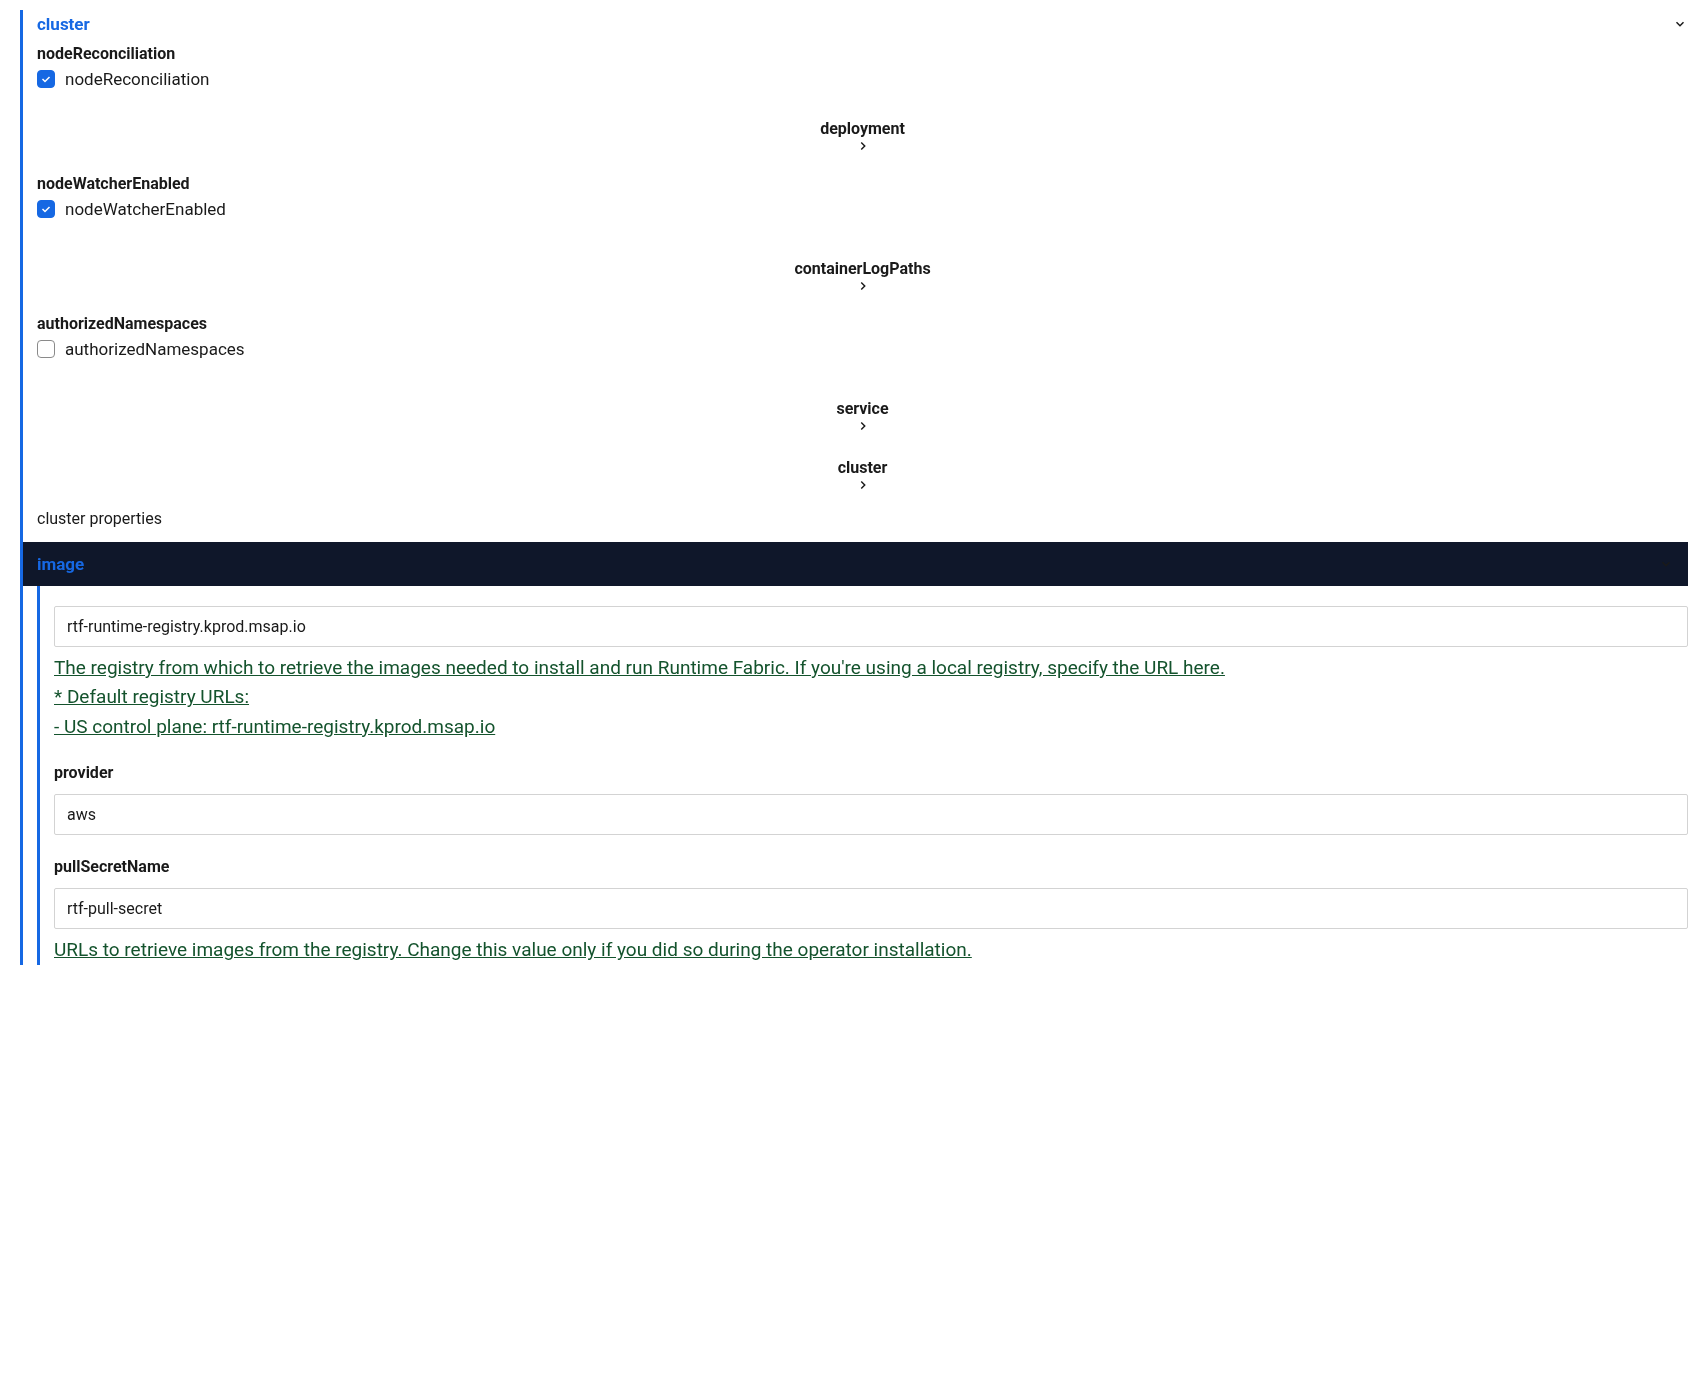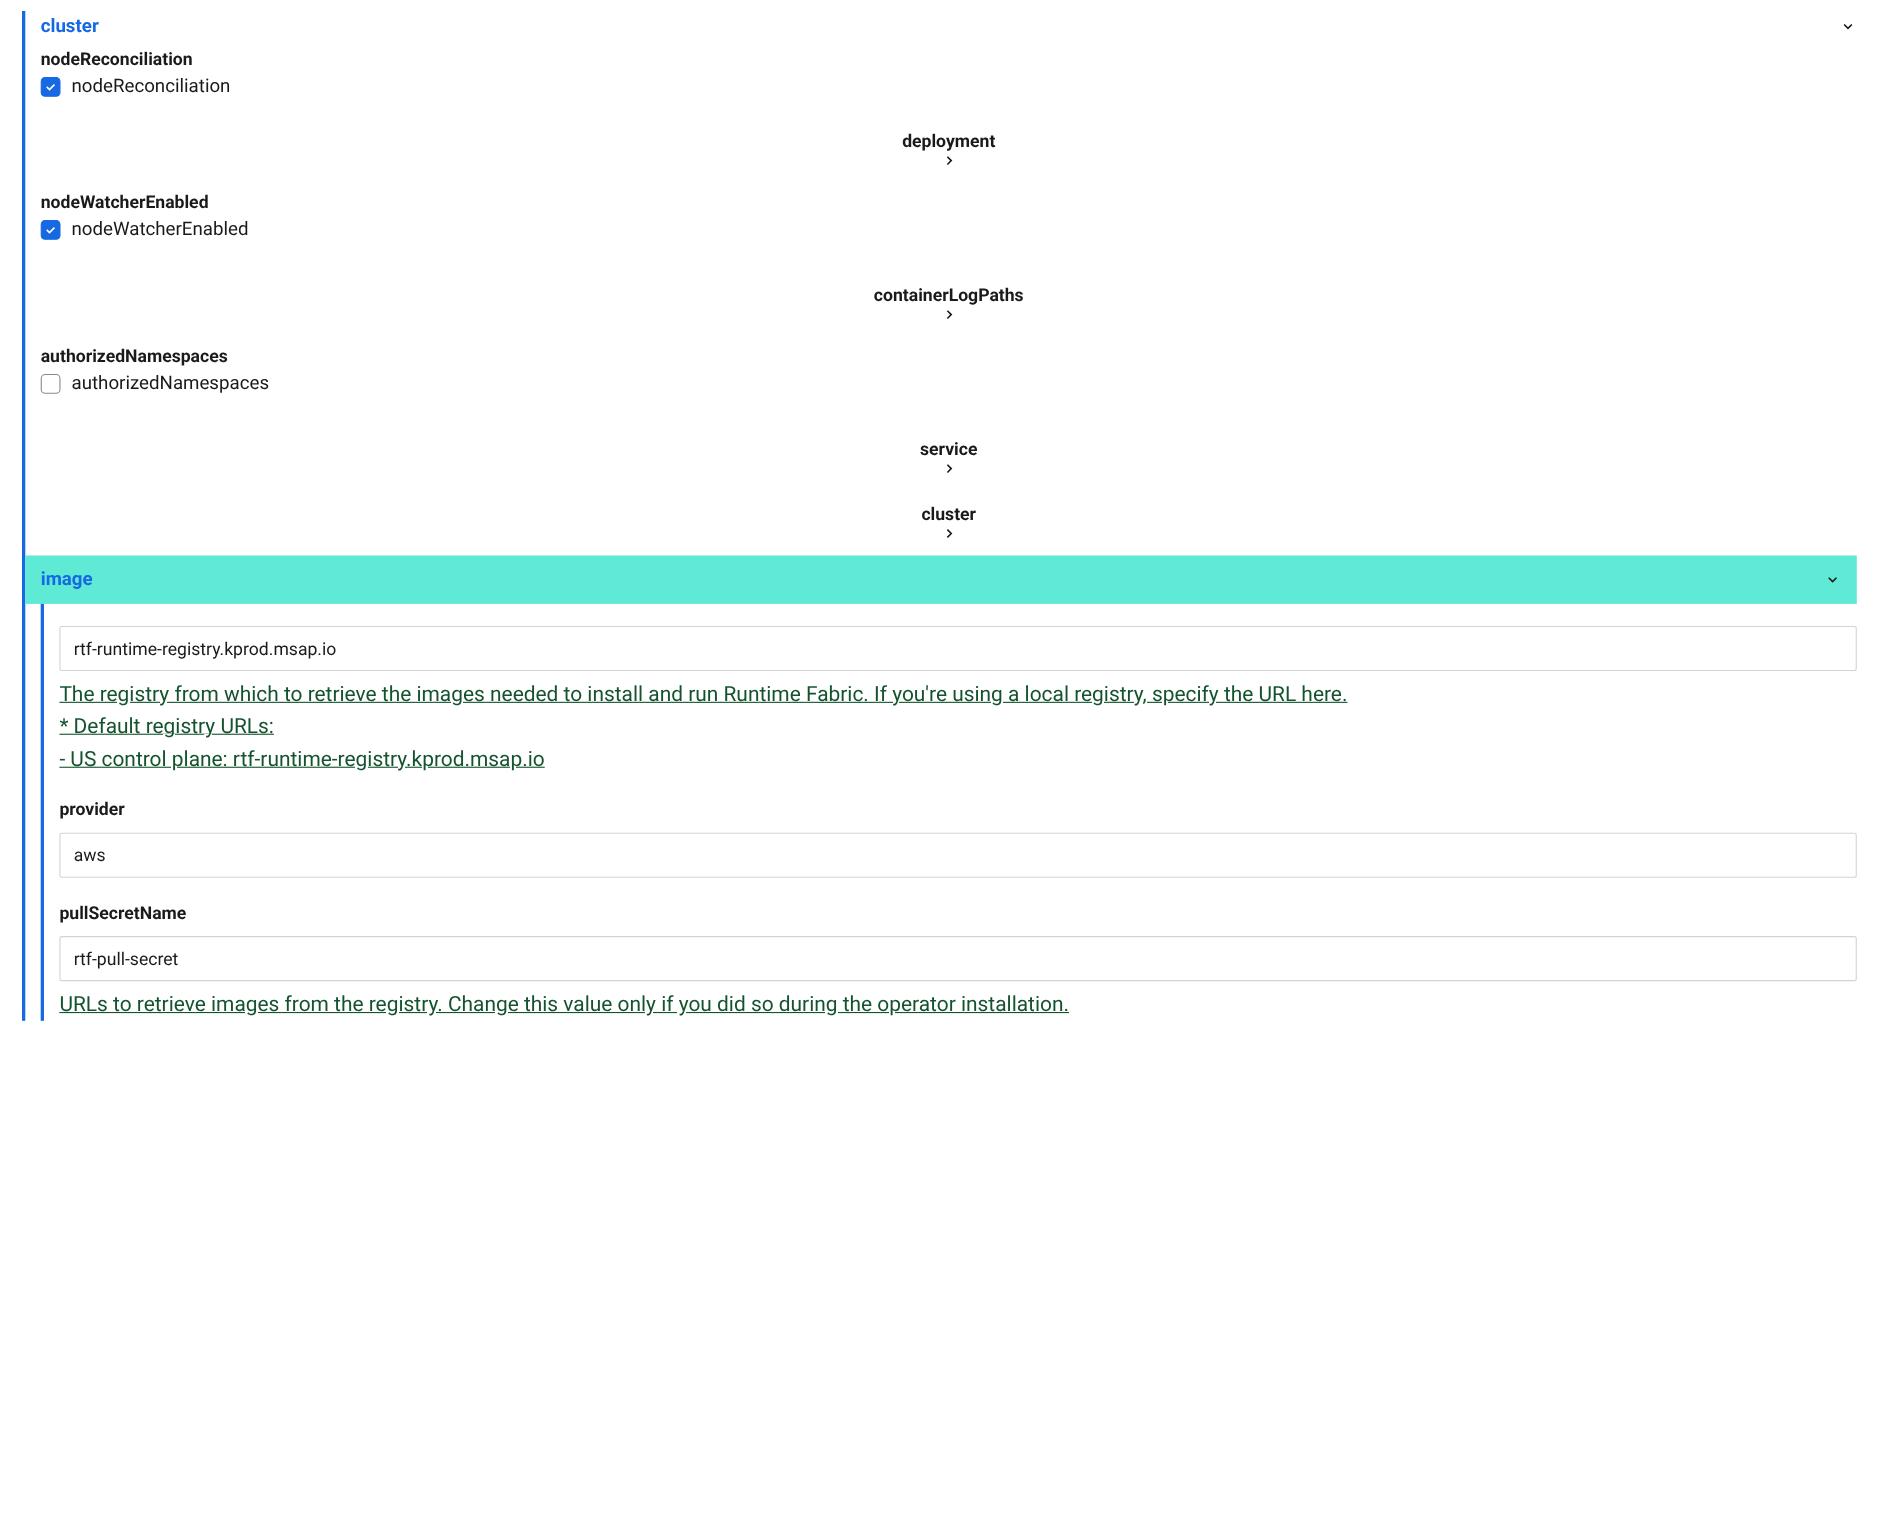--- a/index.html
+++ b/index.html
@@ -102,21 +102,21 @@
       stroke-width: 2.5;
       fill: none;
     }
     .desc-text {
       font-size: 16px;
       color: #1a1a1a;
       margin-top: 4px;
       margin-bottom: 14px;
     }
     .sub-section {
-      background: #5eead4;
+      background: #0f172a;
       display: flex;
       justify-content: space-between;
       align-items: center;
       padding: 12px 14px;
       cursor: pointer;
       margin-left: -14px;
     }
     .sub-section-title {
       color: #1668e3;
       font-weight: 700;
@@ -233,20 +233,21 @@
   </div>
 
   <div class="collapsible-row">
     <span class="collapsible-title">cluster</span>
     <span class="chevron">
       <svg viewBox="0 0 24 24">
           <polyline points="9 6 15 12 9 18"></polyline>
         </svg>
     </span>
   </div>
+  <div class="desc-text">cluster properties</div>
 
   <div class="sub-section">
     <span class="sub-section-title">image</span>
     <span class="chevron">
       <svg viewBox="0 0 24 24">
           <polyline points="6 9 12 15 18 9"></polyline>
         </svg>
     </span>
   </div>
 

